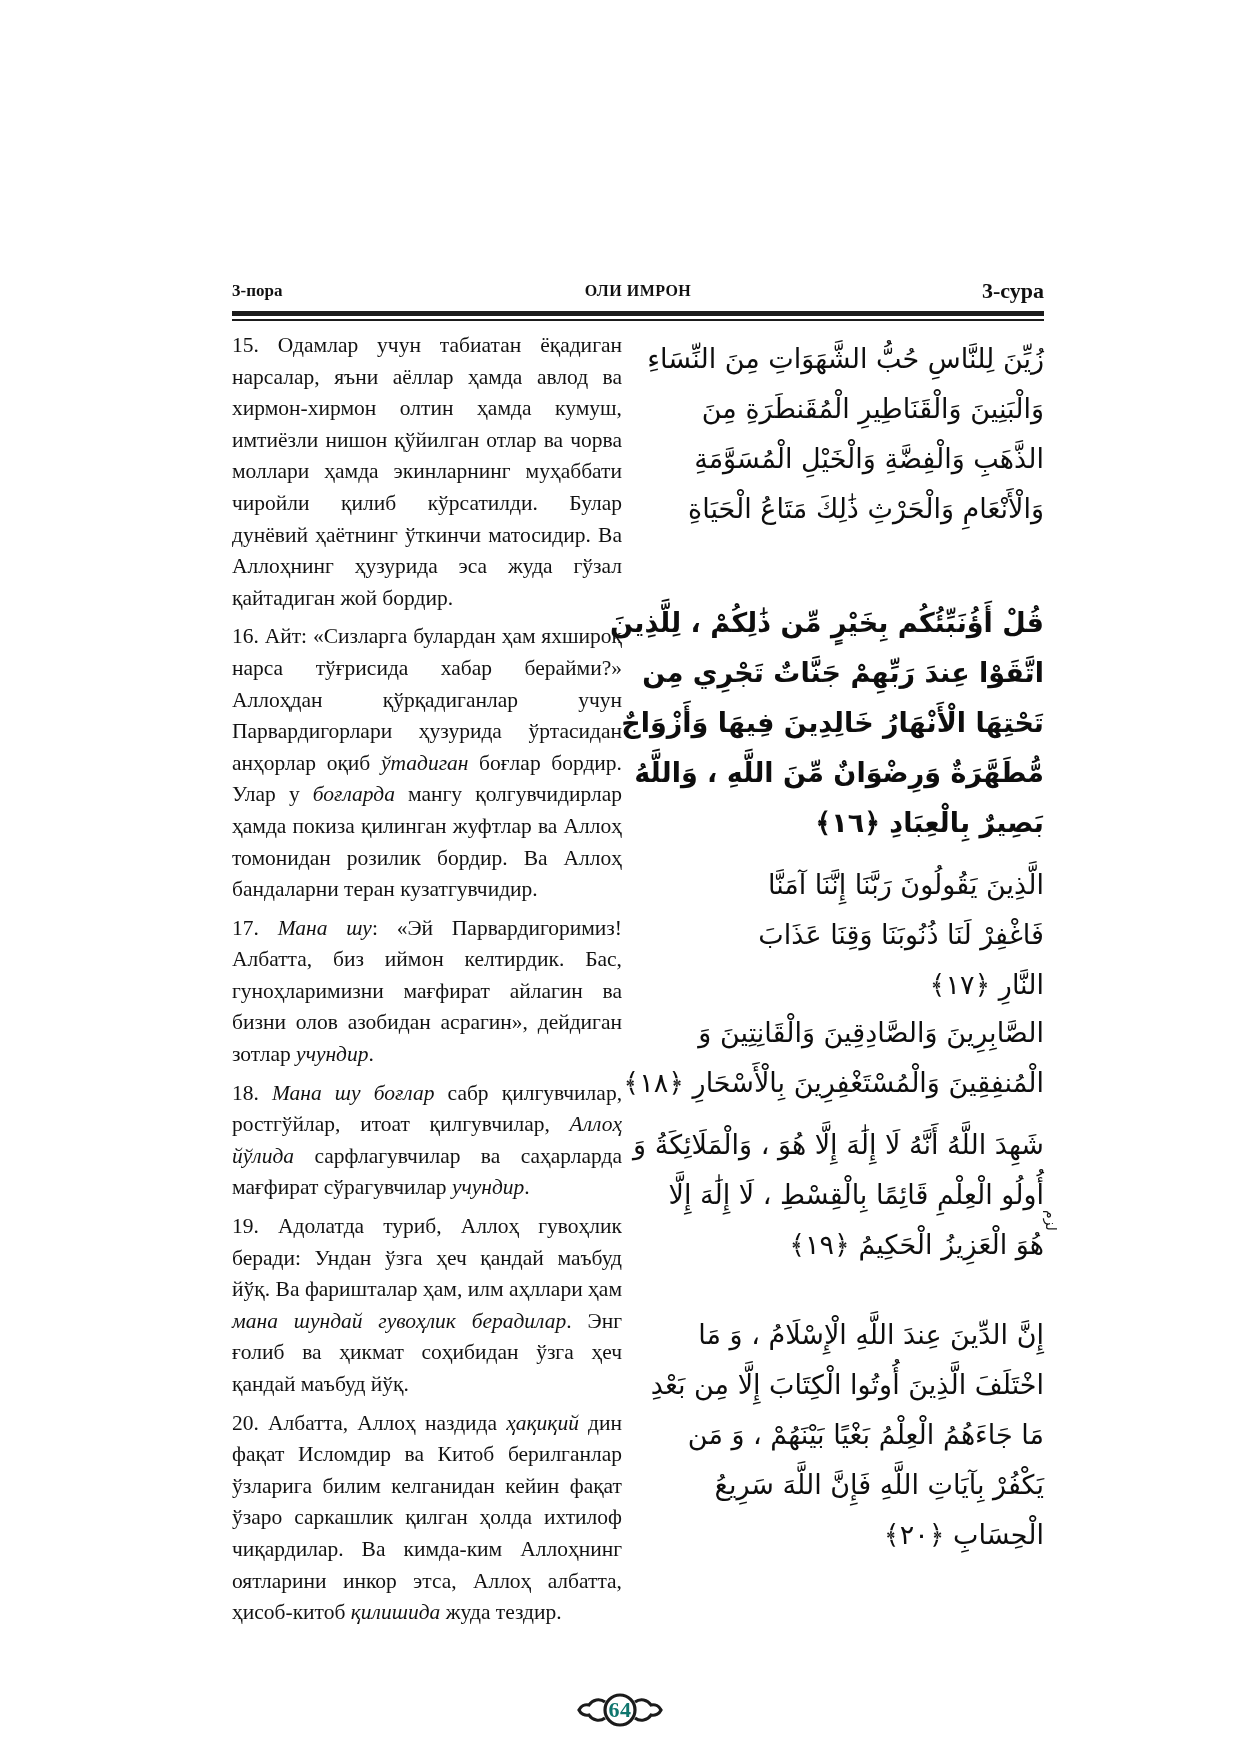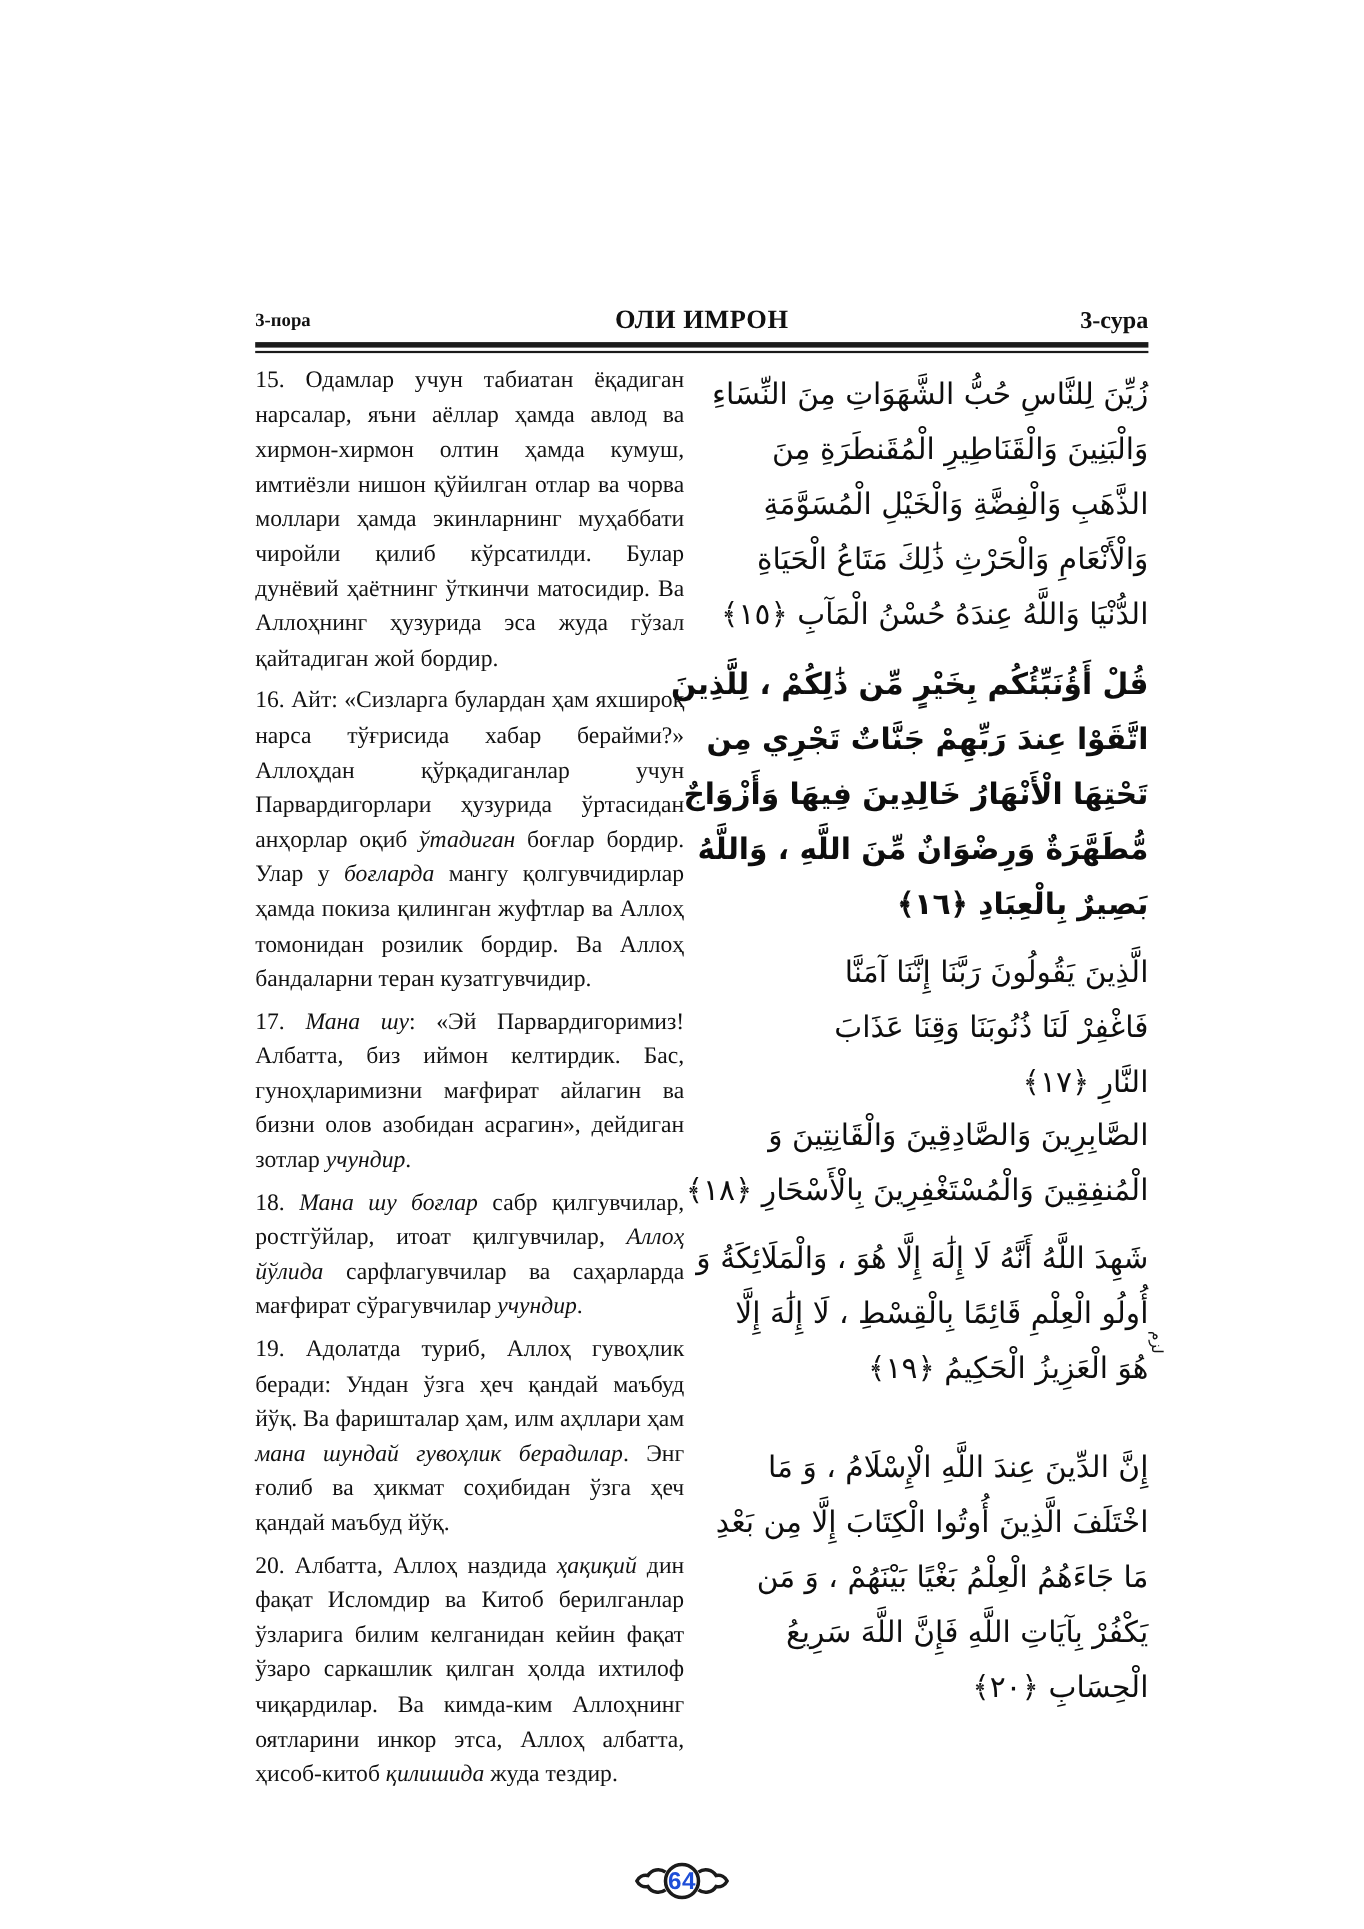--- a/index.html
+++ b/index.html
@@ -42,21 +42,21 @@
     white-space: nowrap;
     line-height: 22px;
   }
   .runhead .rh-left {
     left: 0;
     font-size: 17px;
   }
   .runhead .rh-center {
     left: 50%;
     transform: translateX(-50%);
-    font-size: 24px;
+    font-size: 16px;
     letter-spacing: 0.5px;
   }
   .runhead .rh-right {
     right: 0;
     font-size: 22px;
   }
 
   .rule-thick {
     position: absolute;
     left: 232px;
@@ -162,24 +162,24 @@
     width: 132px;
     height: 44px;
     display: flex;
     align-items: center;
     justify-content: center;
   }
   .ornament svg { position: absolute; left: 0; top: 0; }
   .pagenum {
     position: relative;
     z-index: 2;
-    font-family: Liberation Sans, sans-serif;
+    font-family: Liberation Serif, serif;
     font-weight: bold;
     font-size: 22px;
-    color: #1d4ed8;
+    color: #0f766e;
     letter-spacing: 0.5px;
   }
 </style>
 </head>
 <body>
 
 <div class="page">
 
   <div class="runhead">
     <div class="rh-left">3-пора</div>
@@ -199,21 +199,20 @@
       <p class="verse">19. Адолатда туриб, Аллоҳ гувоҳлик беради: Ундан ўзга ҳеч қандай маъбуд йўқ. Ва фаришталар ҳам, илм аҳллари ҳам <i>мана шундай гувоҳлик берадилар</i>. Энг ғолиб ва ҳикмат соҳибидан ўзга ҳеч қандай маъбуд йўқ.</p>
       <p class="verse">20. Албатта, Аллоҳ наздида <i>ҳақиқий</i> дин фақат Исломдир ва Китоб берилганлар ўзларига билим келганидан кейин фақат ўзаро саркашлик қилган ҳолда ихтилоф чиқардилар. Ва кимда-ким Аллоҳнинг оятларини инкор этса, Аллоҳ албатта, ҳисоб-китоб <i>қилишида</i> жуда тездир.</p>
     </div>
 
     <div class="col-ar">
       <div class="ar-block ar-b1">
           <span class="ar-line">زُيِّنَ لِلنَّاسِ حُبُّ الشَّهَوَاتِ مِنَ النِّسَاءِ</span>
           <span class="ar-line">وَالْبَنِينَ وَالْقَنَاطِيرِ الْمُقَنطَرَةِ مِنَ</span>
           <span class="ar-line">الذَّهَبِ وَالْفِضَّةِ وَالْخَيْلِ الْمُسَوَّمَةِ</span>
           <span class="ar-line">وَالْأَنْعَامِ وَالْحَرْثِ ذَٰلِكَ مَتَاعُ الْحَيَاةِ</span>
-          <span class="ar-line">الدُّنْيَا وَاللَّهُ عِندَهُ حُسْنُ الْمَآبِ ﴿١٥﴾</span>
         </div>
       <div class="ar-block ar-b2">
           <span class="ar-line">قُلْ أَؤُنَبِّئُكُم بِخَيْرٍ مِّن ذَٰلِكُمْ ، لِلَّذِينَ</span>
           <span class="ar-line">اتَّقَوْا عِندَ رَبِّهِمْ جَنَّاتٌ تَجْرِي مِن</span>
           <span class="ar-line">تَحْتِهَا الْأَنْهَارُ خَالِدِينَ فِيهَا وَأَزْوَاجٌ</span>
           <span class="ar-line">مُّطَهَّرَةٌ وَرِضْوَانٌ مِّنَ اللَّهِ ، وَاللَّهُ</span>
           <span class="ar-line">بَصِيرٌ بِالْعِبَادِ ﴿١٦﴾</span>
         </div>
       <div class="ar-block ar-b3">
           <span class="ar-line">الَّذِينَ يَقُولُونَ رَبَّنَا إِنَّنَا آمَنَّا</span>

